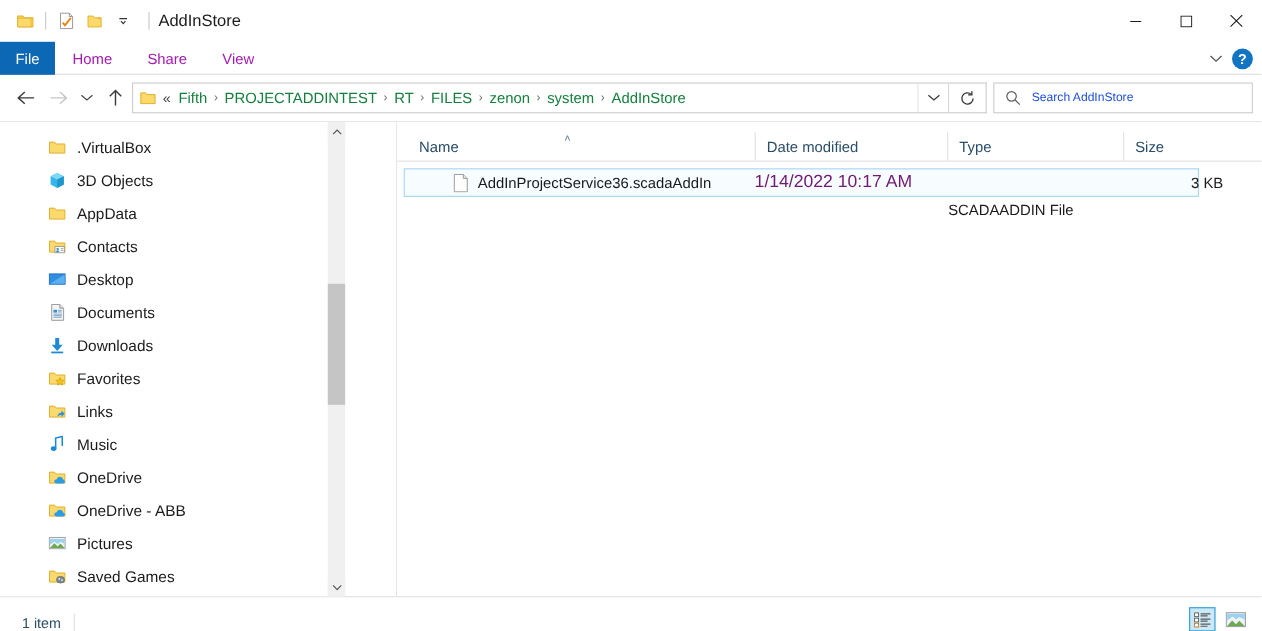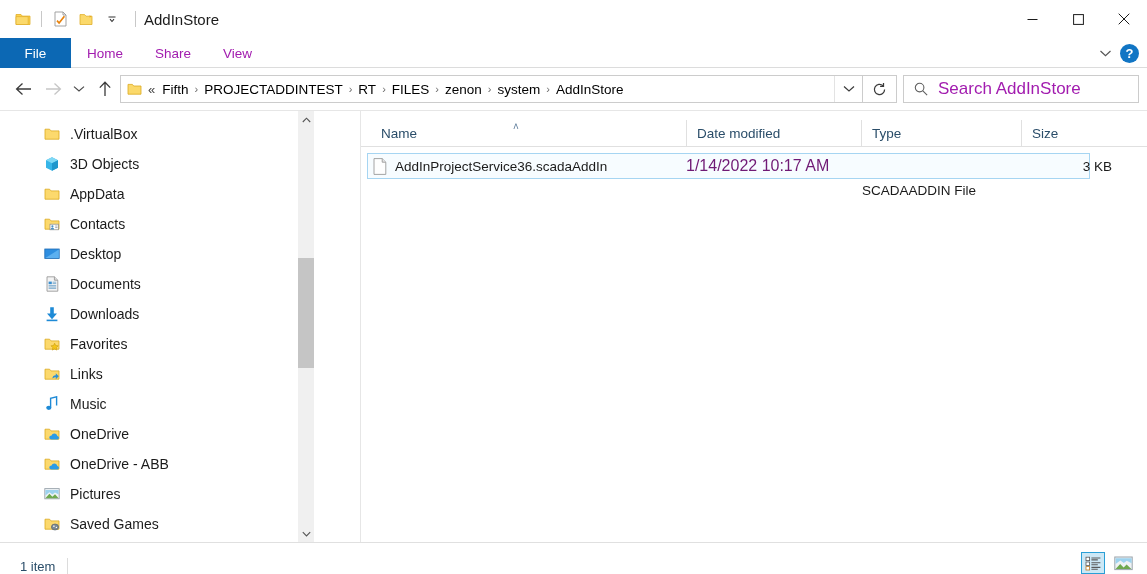--- a/index.html
+++ b/index.html
@@ -20,42 +20,42 @@
   .title-sep { width:1px; height:16px; background:#c8c8c8; margin-left:10px; margin-right:2px; }
   .spacer { flex: 1 1 auto; }
   .wincontrols { display: flex; height: 38px; }
   .wbtn { width: 46px; height: 38px; display:flex; align-items:center; justify-content:center; }
 
   
   .tabbar { height: 30px; flex:0 0 30px; display:flex; align-items:stretch; background:#fff;
             border-bottom: 1px solid #dcdcdc; position: relative; }
   .tab { display:flex; align-items:center; justify-content:center; font-size:13.5px;
          color:#a21caf; padding: 0 16px; height: 30px; }
-  .tab.file { background:#0c68b4; color:#fff; width: 71px; padding:0; }
+  .tab.file { background:#0c68b4; color:#fff; width: 50px; padding:0; }
   .ribbon-right { position:absolute; right: 8px; top:0; height:30px; display:flex; align-items:center; gap:8px; }
   .help-circle { width:19px; height:19px; border-radius:50%; background:#1175c4; color:#fff;
                  font-size:13px; font-weight:bold; display:flex; align-items:center; justify-content:center; }
 
   
   .addrbar { height: 42px; flex:0 0 42px; display:flex; align-items:center; padding: 0 8px; background:#fff; gap:0; }
   .navbtn { width: 30px; height: 30px; display:flex; align-items:center; justify-content:center; }
   .navbtn.small { width: 22px; }
   .crumbbox { flex: 1 1 auto; height: 28px; border:1px solid #ccc; background:#fff; display:flex;
               align-items:center; padding-left: 6px; min-width: 0; }
   .crumb-folder { margin-right: 6px; display:flex; align-items:center; }
   .crumb-chev-dbl { color:#444; font-size:13px; margin-right:2px; }
-  .crumb { font-size:13.5px; color:#000000; padding: 2px 5px; white-space:nowrap; }
+  .crumb { font-size:13.5px; color:#15803d; padding: 2px 5px; white-space:nowrap; }
   .crumb-sep { color:#6b6b6b; font-size:11px; padding:0 1px; }
   .crumb-drop { margin-left:auto; width:28px; height:26px; display:flex; align-items:center; justify-content:center;
                 border-left:1px solid #e3e3e3; }
   .refreshbtn { width: 34px; height: 28px; border:1px solid #ccc; border-left:none; background:#fff;
                 display:flex; align-items:center; justify-content:center; }
   .searchbox { width: 236px; height:28px; border:1px solid #ccc; margin-left:6px; display:flex;
                align-items:center; padding-left:10px; gap:10px; background:#fff; }
-  .search-ph { font-size:17px; color:#a21caf; }
+  .search-ph { font-size:11px; color:#1d4ed8; }
 
   
   .body { flex: 1 1 auto; display:flex; min-height:0; border-top:1px solid #e6e6e6;gap:46px; }
 
   
   .sidebar { width: 314px; flex: 0 0 314px; position:relative; background:#fff; overflow:hidden; }
   .navlist { position:absolute; top:0; left:0; right:16px; bottom:0; padding-top: 8px; }
   .navitem { height: 30px; display:flex; align-items:center; padding-left: 44px; gap: 10px; }
   .navicon { width:16px; height:16px; flex:0 0 16px; display:flex; align-items:center; justify-content:center; }
   .navlabel { font-size:14px; color:#1b1b1b; white-space:nowrap; }
@@ -76,21 +76,21 @@
   .col:first-child { border-left:none; }
   .col.name  { width: 325px; flex:0 0 325px;padding-left:20px; }
   .col.date  { width: 175px; flex:0 0 175px; }
   .col.type  { width: 160px; flex:0 0 160px; }
   .col.size  { width: 100px; flex:0 0 100px; }
   .sortcaret { position:absolute; left: 152px; top: 2px; color:#5b7a99; font-size:10px; line-height:1; }
 
   .filelist { flex:1 1 auto; padding-top: 6px; }
   .filerow { height: 26px; margin: 0 57px 0 6px; display:flex; align-items:center;
              border:1px solid #a6d5f2; background:#f7fcff; }
-  .fr-name { width: 318px; flex:0 0 318px; display:flex; align-items:center; gap:8px; padding-left:5px; }
+  .fr-name { width: 318px; flex:0 0 318px; display:flex; align-items:center; gap:8px; padding-left:5px;justify-content:center; }
   .fr-name .fname { font-size:13.5px; color:#1b1b1b; white-space:nowrap; }
   .fr-date { width: 176px; flex:0 0 176px; font-size:16px; color:#701a75; }
   .fr-type { width: 162px; flex:0 0 162px; font-size:13.5px; color:#1b1b1b;margin-top:48px; }
   .fr-size { width: 94px; flex:0 0 94px; font-size:13.5px; color:#1b1b1b; text-align:right; padding-right:6px; }
 
   
   .statusbar { height: 32px; flex:0 0 32px; display:flex; align-items:flex-end; border-top:1px solid #e0e0e0;
                background:#fff; padding: 0 8px; }
   .status-text { font-size:13px; color:#2a4d69; margin-left: 12px; }
   .status-div { width:1px; height:16px; background:#dcdcdc; margin-left:12px; }

